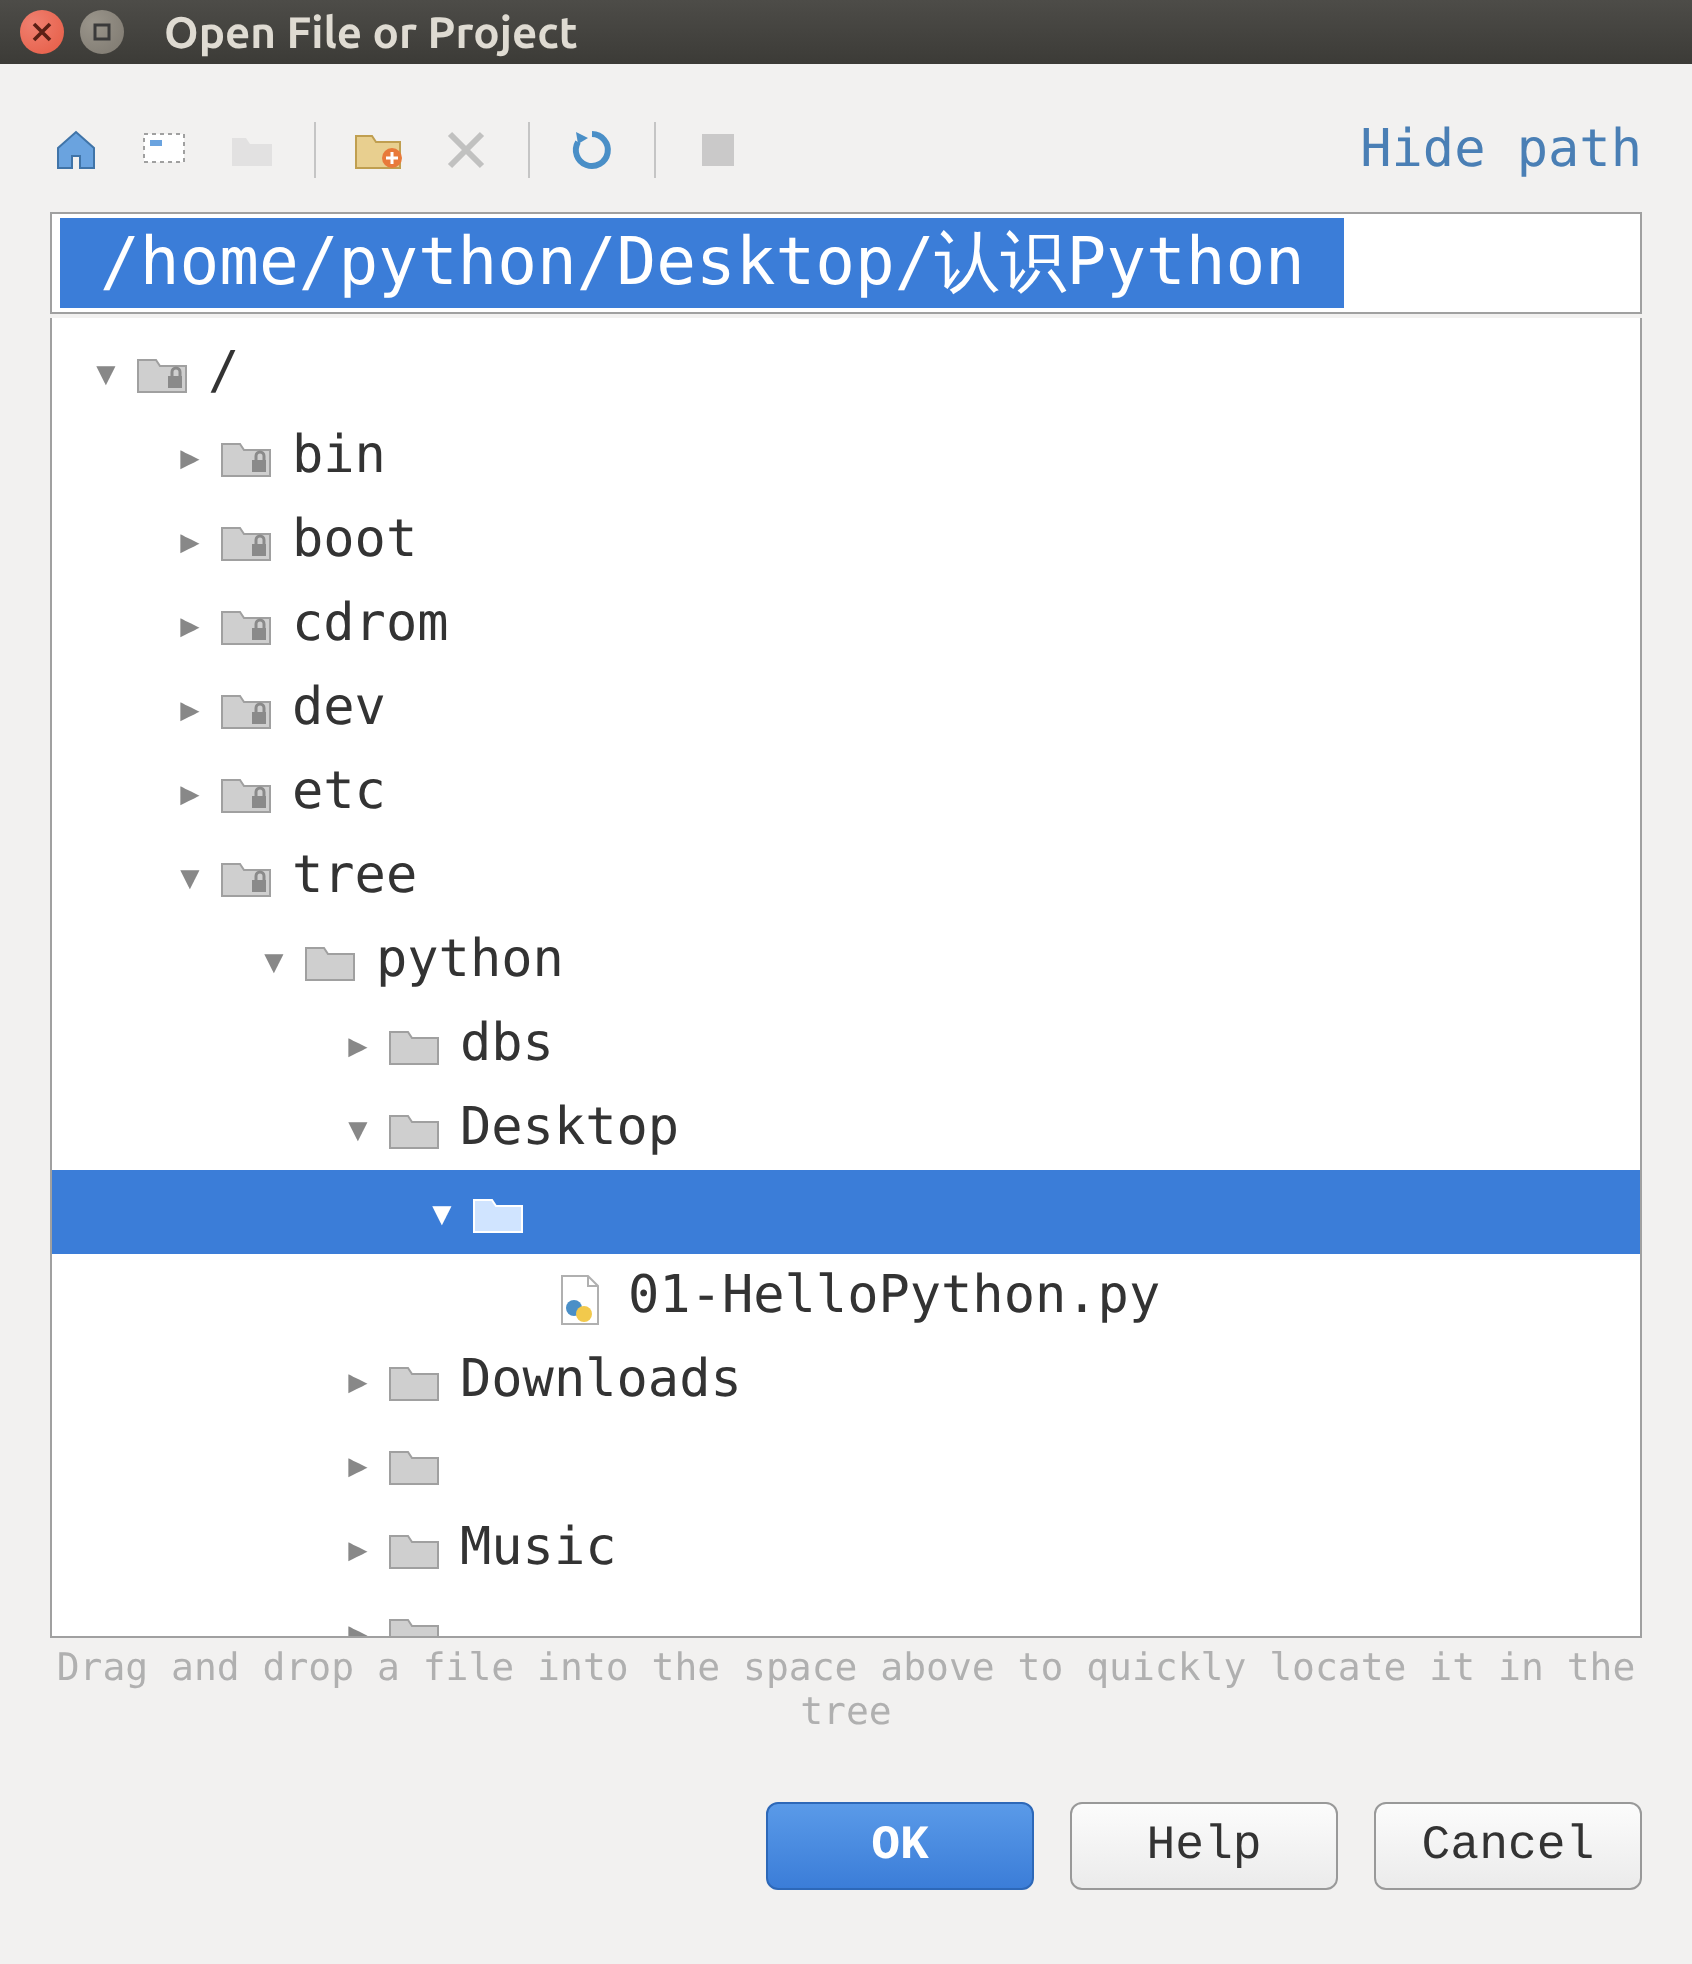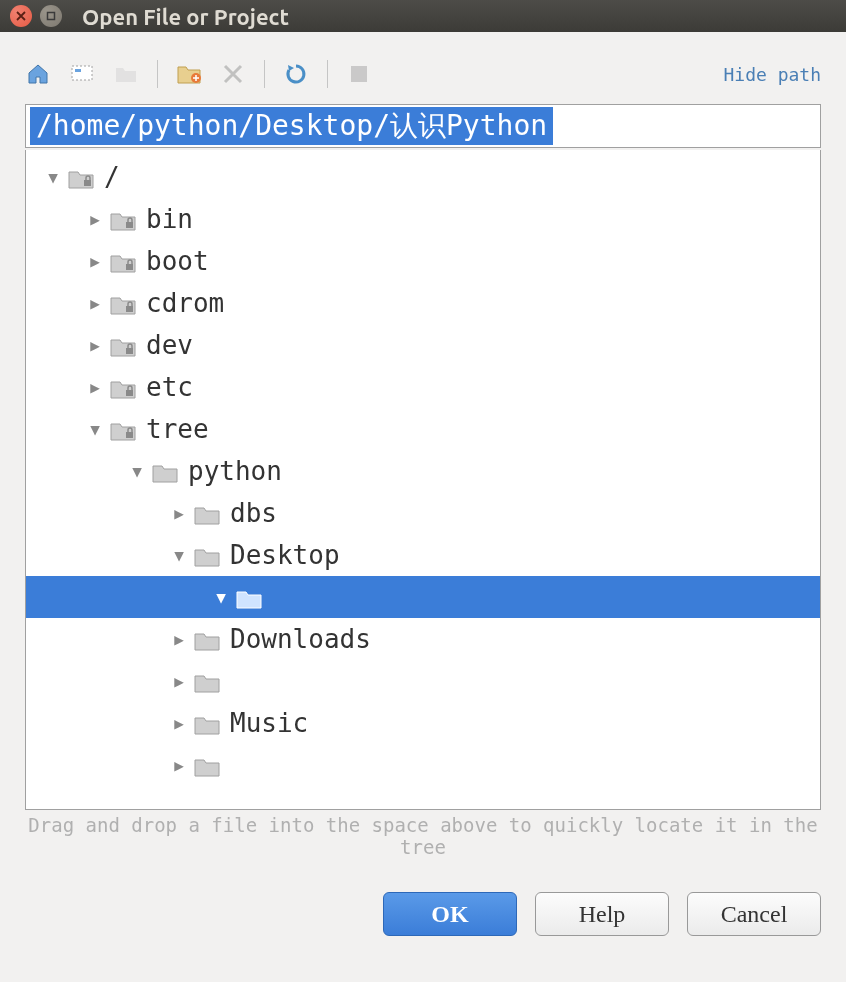--- a/index.html
+++ b/index.html
@@ -55,37 +55,37 @@
   justify-content: center;
 }
 .tb-sep {
   width: 1px;
   height: 28px;
   background: #c5c5c5;
 }
 .spacer { flex: 1; }
 .hide-path {
   color: #4a7fb5;
-  font-size: 18px;
+  font-size: 26px;
   font-family: "DejaVu Sans Mono", monospace;
   cursor: pointer;
 }
 .path-input {
   width: 100%;
   border: 1px solid #a0a0a0;
   background: #fff;
   padding: 2px 4px;
   margin-bottom: 2px;
 }
 .path-selected {
   background: #3b7dd8;
   color: #fff;
-  font-size: 28px;
+  font-size: 33px;
   font-family: "DejaVu Sans Mono", monospace;
-  padding: 0 6px;
+  padding: 0 20px;
   display: inline-block;
 }
 .tree-container {
   background: #fff;
   border: 1px solid #a0a0a0;
   border-top: none;
   height: 660px;
   overflow: hidden;
   padding: 6px 0;
 }
@@ -129,21 +129,21 @@
   display: flex;
   justify-content: flex-end;
   gap: 18px;
   margin-top: 34px;
 }
 .btn {
   min-width: 134px;
   height: 44px;
   border-radius: 6px;
   font-size: 24px;
-  font-family: Liberation Serif, serif;
+  font-family: Liberation Mono, monospace;
   border: 1px solid #999;
   background: linear-gradient(to bottom, #fcfcfc, #ebebeb);
   cursor: pointer;
   display: flex;
   align-items: center;
   justify-content: center;
   color: #333;
 }
 .btn.primary {
   background: linear-gradient(to bottom, #5a9ae8, #3b7dd8);
@@ -319,20 +319,31 @@
         <span>Desktop</span>
       </div>
       <div class="tree-row selected">
         <span class="indent" style="width: 186px;"></span>
         <span class="arrow">▼</span>
         <span class="folder-icon"><svg width="26" height="22" viewBox="0 0 26 22">
             <path d="M1 4 h9 l2 3 h13 v13 h-24 z" fill="#d0e4ff" stroke="#fff"></path>
           </svg></span>
       </div>
       <div class="tree-row">
+        <span class="indent" style="width: 228px;"></span>
+        <span class="arrow"></span>
+        <span class="file-icon"><svg width="24" height="26" viewBox="0 0 24 26">
+            <path d="M3 1 h13 l5 5 v19 h-18 z" fill="#fff" stroke="#b0b0b0"></path>
+            <path d="M16 1 v5 h5" fill="none" stroke="#b0b0b0"></path>
+            <circle cx="9" cy="17" r="4" fill="#4a8fc7"></circle>
+            <circle cx="14" cy="20" r="4" fill="#f2c94c"></circle>
+          </svg></span>
+        <span>01-HelloPython.py</span>
+      </div>
+      <div class="tree-row">
         <span class="indent" style="width: 144px;"></span>
         <span class="arrow">▶</span>
         <span class="folder-icon"><svg width="26" height="22" viewBox="0 0 26 22">
             <path d="M1 4 h9 l2 3 h13 v13 h-24 z" fill="#cfcfcf" stroke="#a0a0a0"></path>
           </svg></span>
         <span>Downloads</span>
       </div>
       <div class="tree-row">
         <span class="indent" style="width: 144px;"></span>
         <span class="arrow">▶</span>

